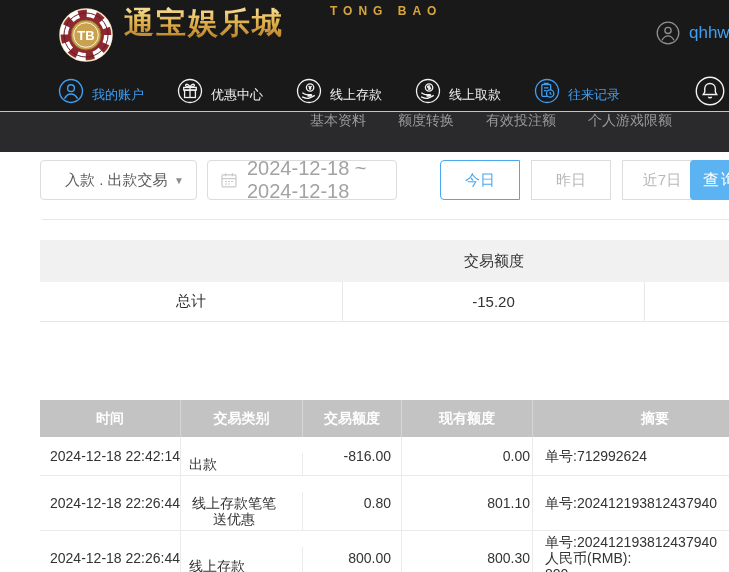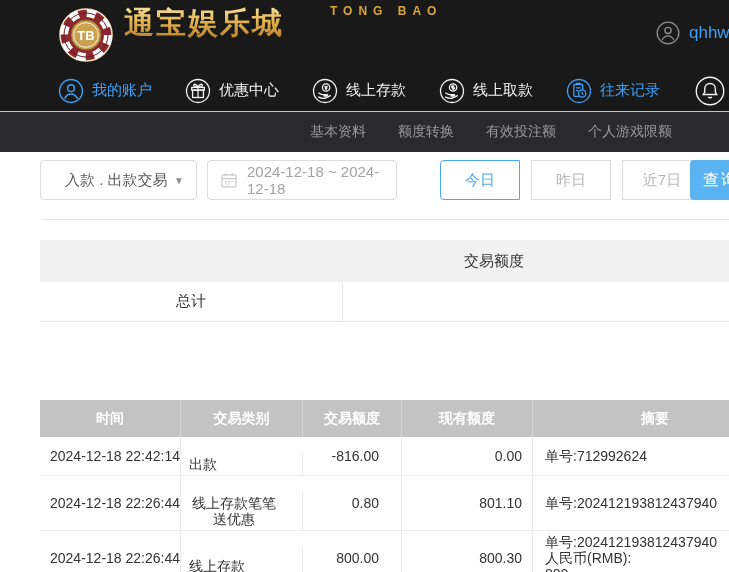--- a/index.html
+++ b/index.html
@@ -21,43 +21,43 @@
   .logo-en { font-size:12px; font-weight:bold; letter-spacing:6px; color:#d8a63c; margin-left:46px; margin-top:-3px; }
   .user-area { position:absolute; left:656px; top:21px; display:flex; align-items:center; gap:9px; white-space:nowrap; }
   .user-area .avatar { color:#8f8f8f; display:flex; }
   .user-name { color:#3e9ff3; font-size:17px; }
 
   
   .nav-bar {
     position:absolute; top:70px; left:0; width:100%; height:42px; background:#191919;
     border-bottom:1px solid #c4c4c4; display:flex; align-items:center; padding-left:58px; gap:33px;
   }
-  .nav-item { display:flex; align-items:center; gap:8px; color:#f2f2f2; font-size:15px; cursor:pointer; }
+  .nav-item { display:flex; align-items:flex-end; gap:8px; color:#f2f2f2; font-size:13px; cursor:pointer; }
   .nav-item .nicon { display:flex; }
   .nav-item.active { color:#3e9ff3; }
   .bell-wrap { margin-left:auto; margin-right:4px; color:#f2f2f2; display:flex; }
 
   
   .sub-nav {
     position:absolute; top:112px; left:0; width:100%; height:40px; background:#2a2a2c;
-    display:flex; align-items:center; padding-left:310px; gap:32px;
+    display:flex; padding-left:310px; gap:32px;
   }
   .sub-nav-item { color:#9a9a9a; font-size:14px; cursor:pointer; white-space:nowrap; }
 
   
   .type-select {
     position:absolute; left:40px; top:160px; width:157px; height:40px;
     border:1px solid #dcdcdc; border-radius:4px; background:#fff;
     display:flex; align-items:center; padding:0 12px 0 24px; font-size:15px; color:#5a5a5a;
   }
   .caret { margin-left:auto; color:#8d8d8d; font-size:10px; }
   .date-input {
     position:absolute; left:207px; top:160px; width:190px; height:40px;
     border:1px solid #dcdcdc; border-radius:4px; background:#fff;
-    display:flex; align-items:center; gap:9px; padding-left:12px; font-size:15px; color:#a3a3a3;
+    display:flex; align-items:center; gap:9px; padding-left:12px; font-size:20px; color:#a3a3a3;
   }
   .date-input .cal { color:#c9c9c9; display:flex; }
   .quick-group { position:absolute; left:440px; top:160px; height:40px; display:flex;gap:12px; }
   .qbtn {
     width:80px; height:40px; background:#fff; border:1px solid #dcdcdc;
     font-size:15px; color:#b8b8b8; display:flex; align-items:center; justify-content:center;
     margin-left:-1px; cursor:pointer; font-family:inherit;
   }
   .qbtn:first-child { margin-left:0; border-radius:4px 0 0 4px; }
   .qbtn:last-child { border-radius:0 4px 4px 0; }
@@ -86,22 +86,22 @@
   .tbl-row { display:flex; border-bottom:1px solid #ebebeb; background:#fff; align-items:stretch; min-height:38px; }
   .td { display:flex; align-items:center; border-right:1px solid #ebebeb; line-height:16px; padding-top:3px; padding-bottom:3px; }
   .td:last-child { border-right:none; }
   .w-time    { width:141px; }
   .w-type    { width:122px;text-align:center; }
   .w-amount  { width:99px; }
   .w-balance { width:131px; }
   .w-summary { flex:1; }
   .td.w-time    { padding-left:10px; }
   .td.w-type    { padding-left:8px; padding-right:23px;margin-top:16px; }
-  .td.w-amount  { justify-content:flex-end; padding-right:22px; }
-  .td.w-balance { justify-content:flex-end; padding-right:10px; }
+  .td.w-amount  { justify-content:flex-end; padding-right:10px; }
+  .td.w-balance { justify-content:flex-end; padding-right:2px; }
   .td.w-summary { padding-left:12px; white-space:pre-line; }
 </style>
 </head>
 <body>
 
 <div class="page">
 
   <div class="top-header">
     <div class="logo">
       <span>
@@ -231,20 +231,21 @@
   <div class="divider"></div>
 
   <div class="summary-table">
     <div class="sum-head">
       <span class="sc1"></span>
       <span class="sc2">交易额度</span>
       <span class="sc3"></span>
     </div>
     <div class="sum-row">
       <span class="sc1">总计</span>
+      <span class="sc2">-15.20</span>
       <span class="sc3"></span>
     </div>
   </div>
 
   <div class="main-table">
     <div class="tbl-head">
       <span class="th w-time">时间</span>
       <span class="th w-type">交易类别</span>
       <span class="th w-amount">交易额度</span>
       <span class="th w-balance">现有额度</span>

